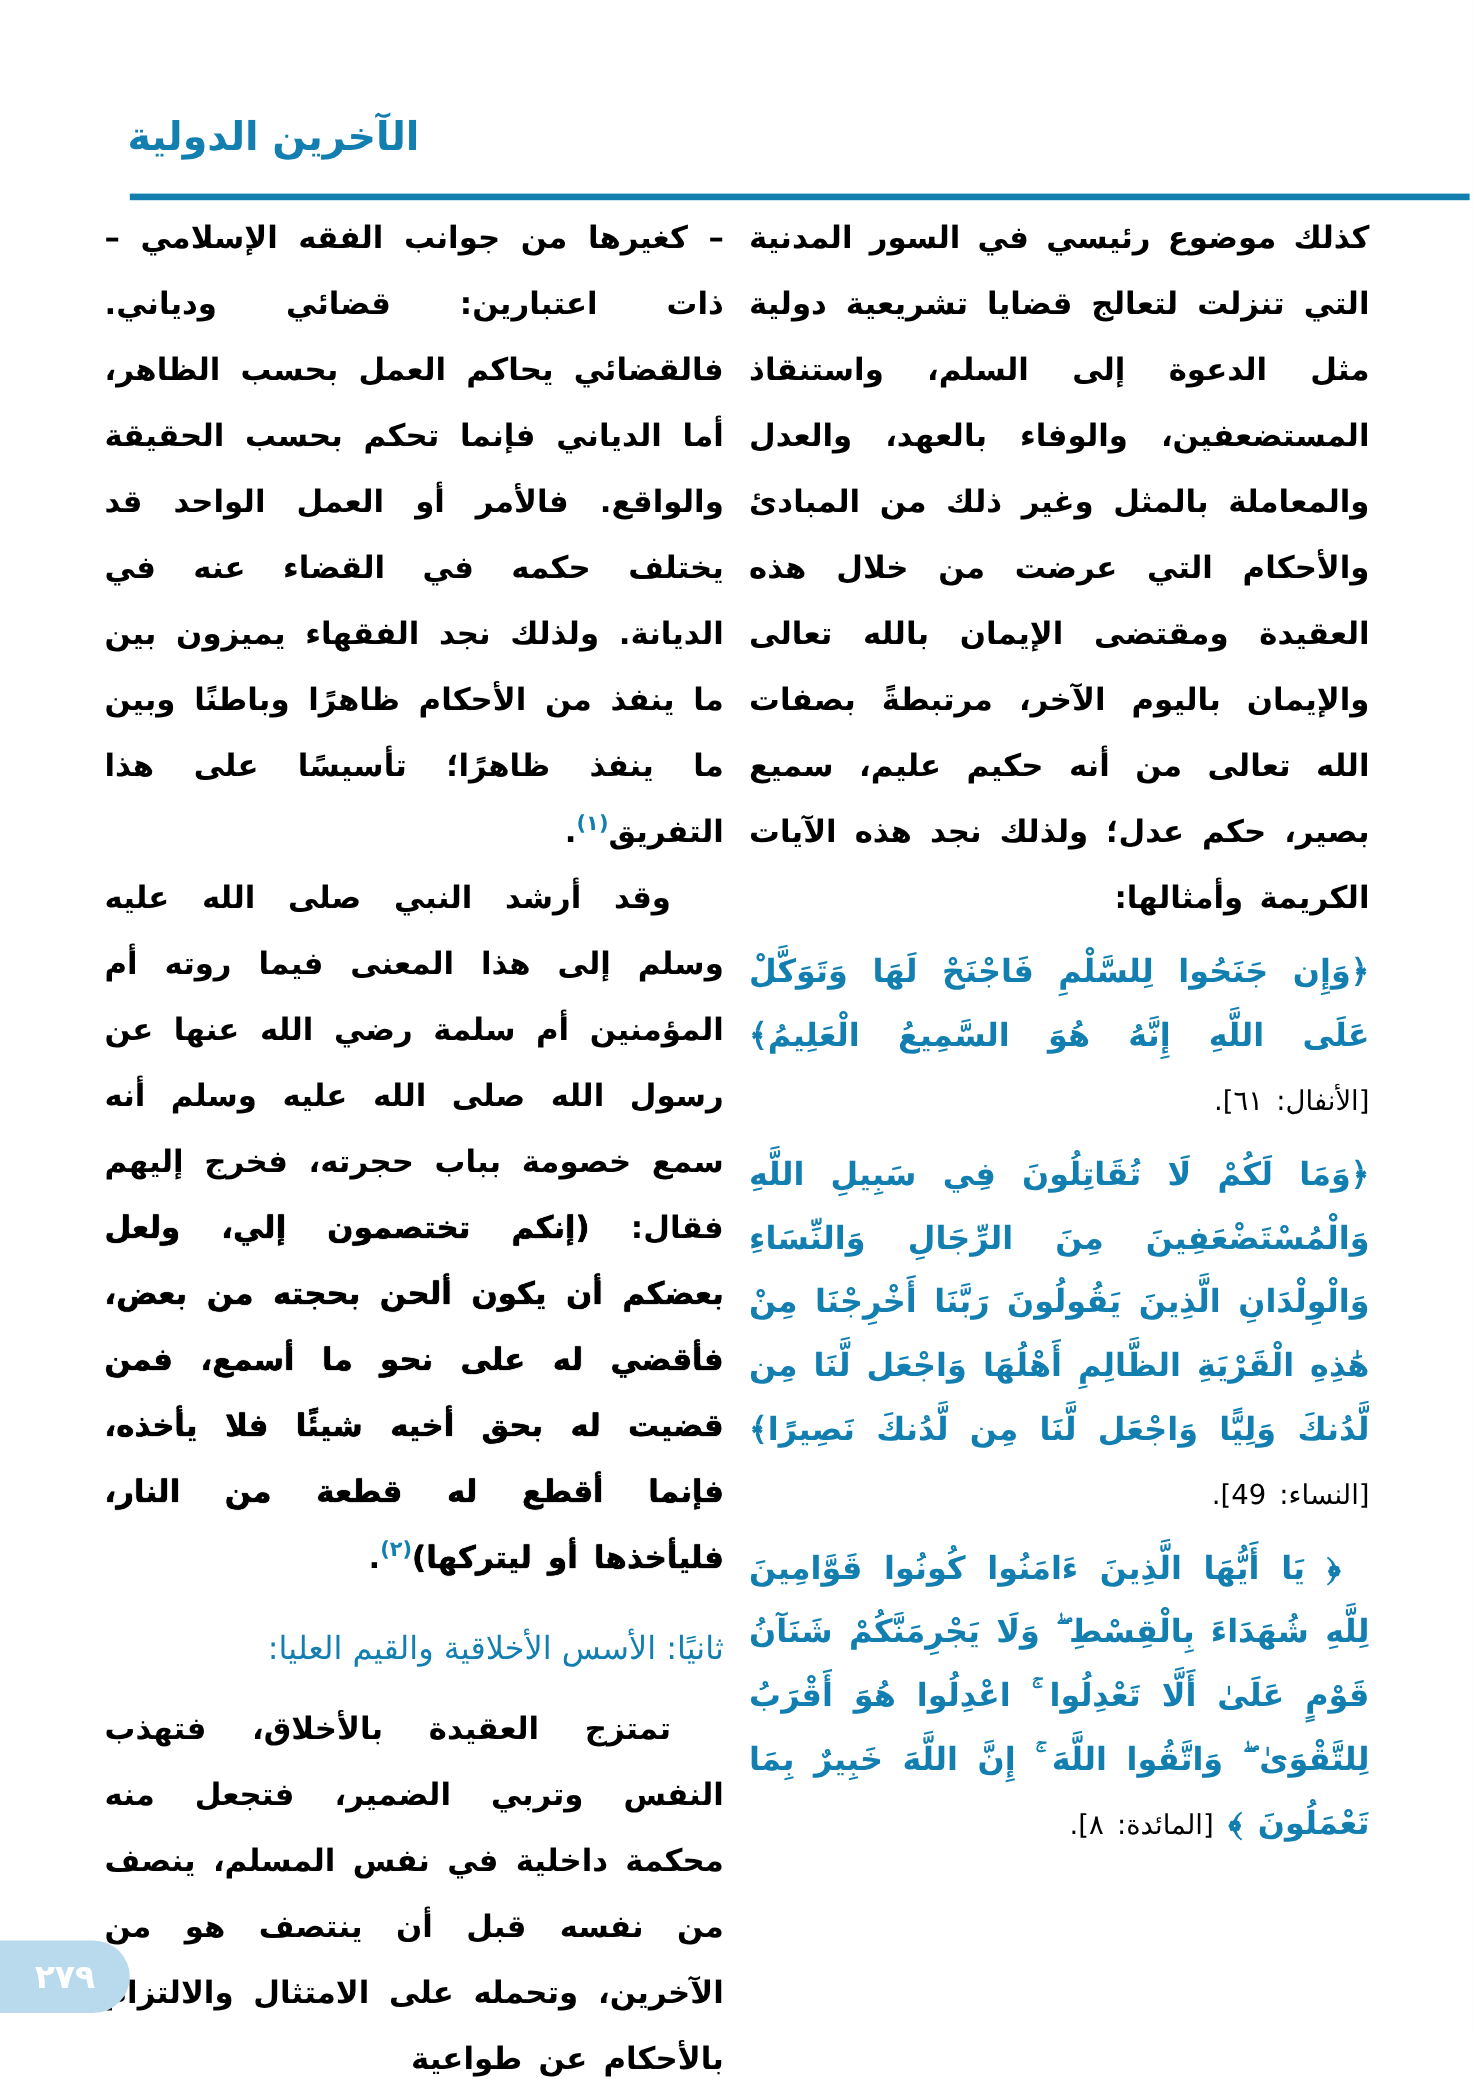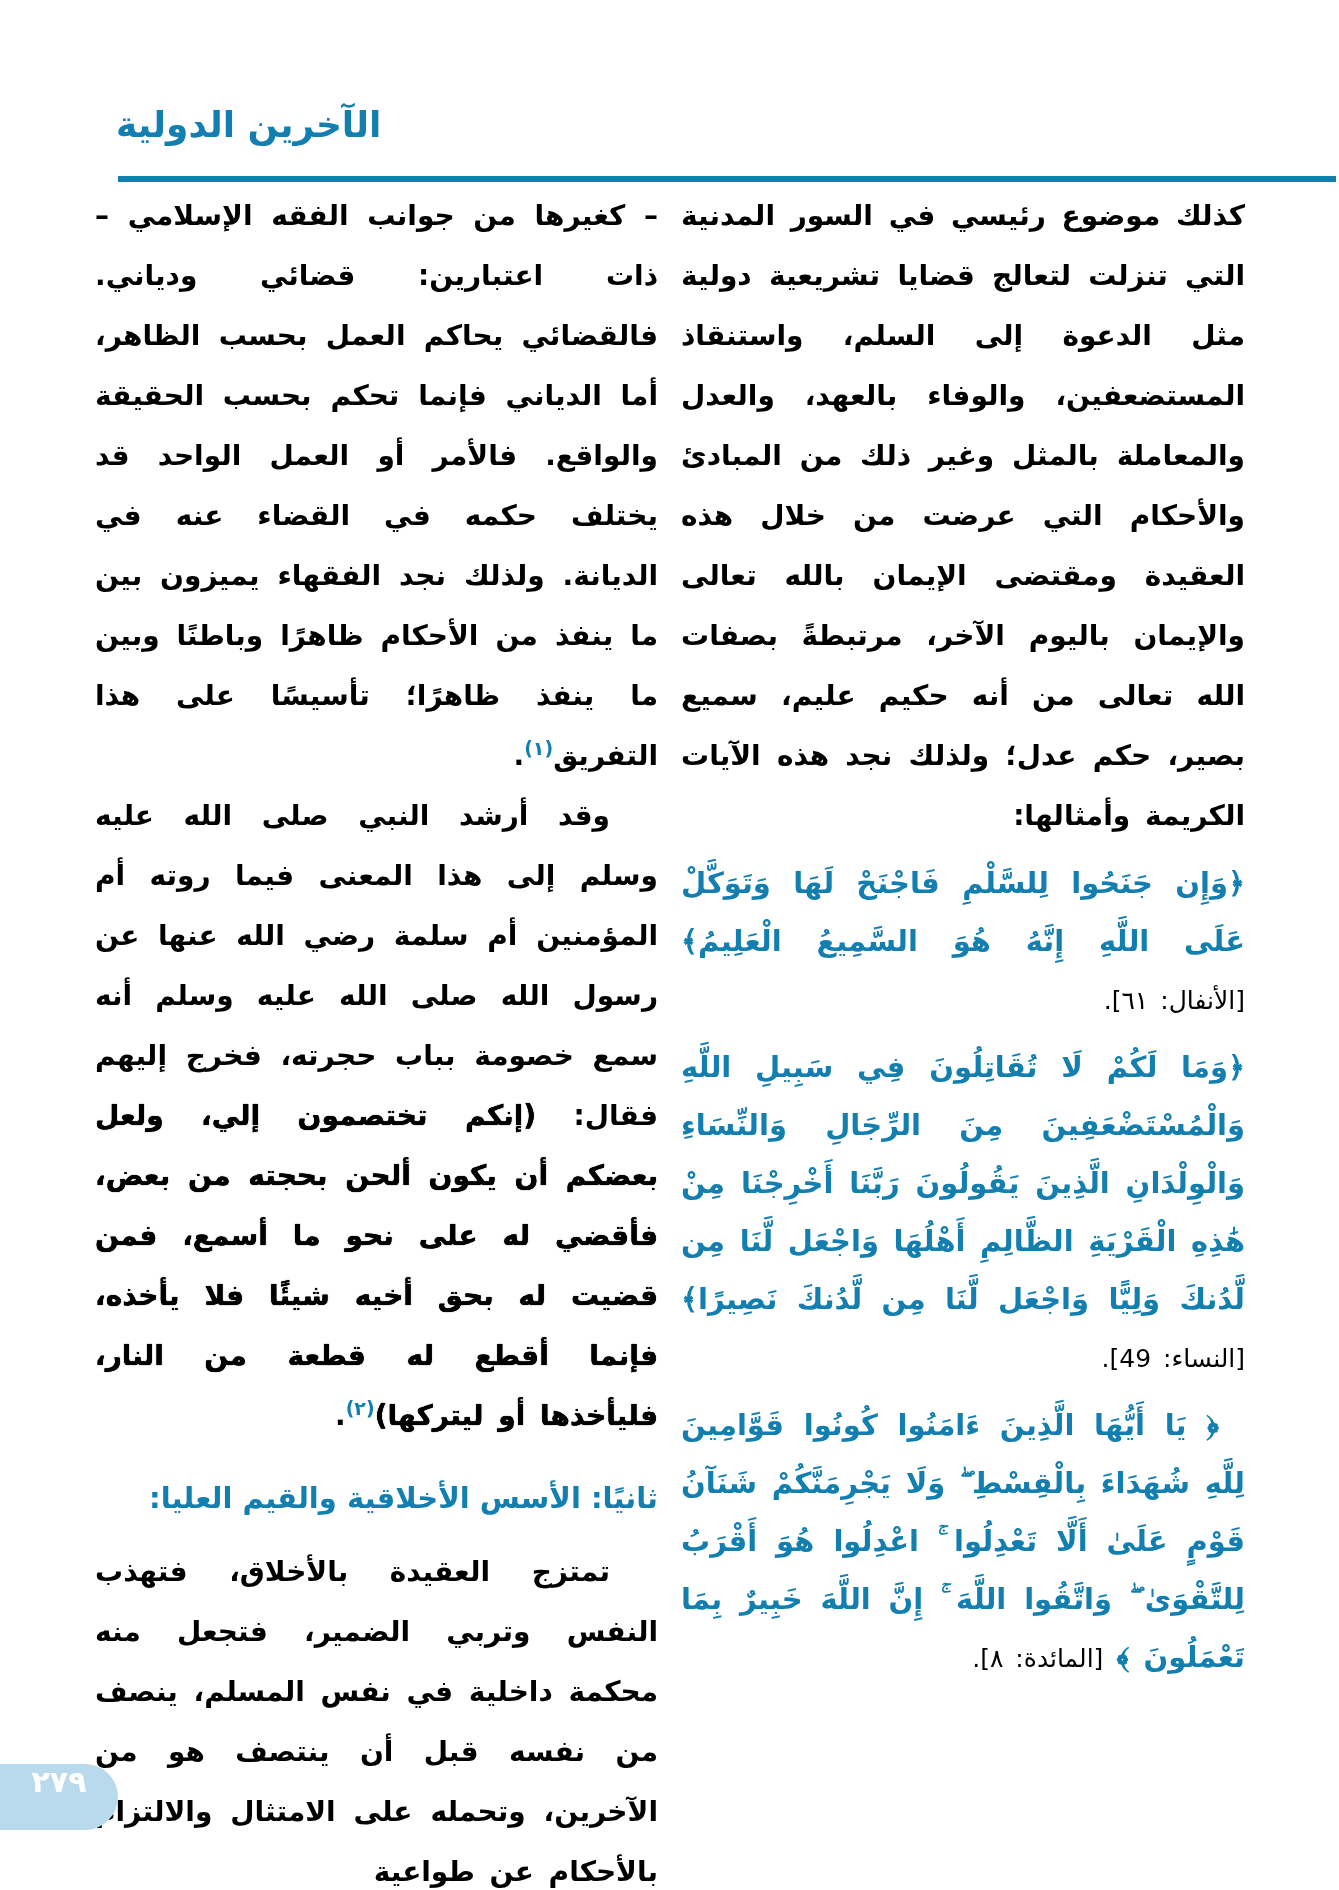--- a/index.html
+++ b/index.html
@@ -62,30 +62,30 @@
   .verse{color:var(--accent);font-weight:bold;}
   .verse-ref{
     color:#000;font-weight:normal;
     font-size:25px;
     white-space:nowrap;
   }
   
   p.section-heading{
     margin:22px 0 14px;
     color:var(--accent);
-    font-size:29px;font-weight:bold;
+    font-size:29px;font-weight:normal;
     line-height:60px;
   }
   
   .footer-pill{
     position:absolute;left:0;top:1764px;
     width:118px;height:66px;
     background:var(--pill);
     border-radius:0 33px 33px 0;
-    display:flex;align-items:flex-start;justify-content:center;
+    display:flex;align-items:center;justify-content:center;
     color:#ffffff;
     font-size:30px;font-weight:bold;
   }
   .footer-site{
     position:absolute;left:133px;top:1774px;
     color:var(--accent);
     font-size:32px;
     direction:ltr;
     white-space:nowrap;
   }

